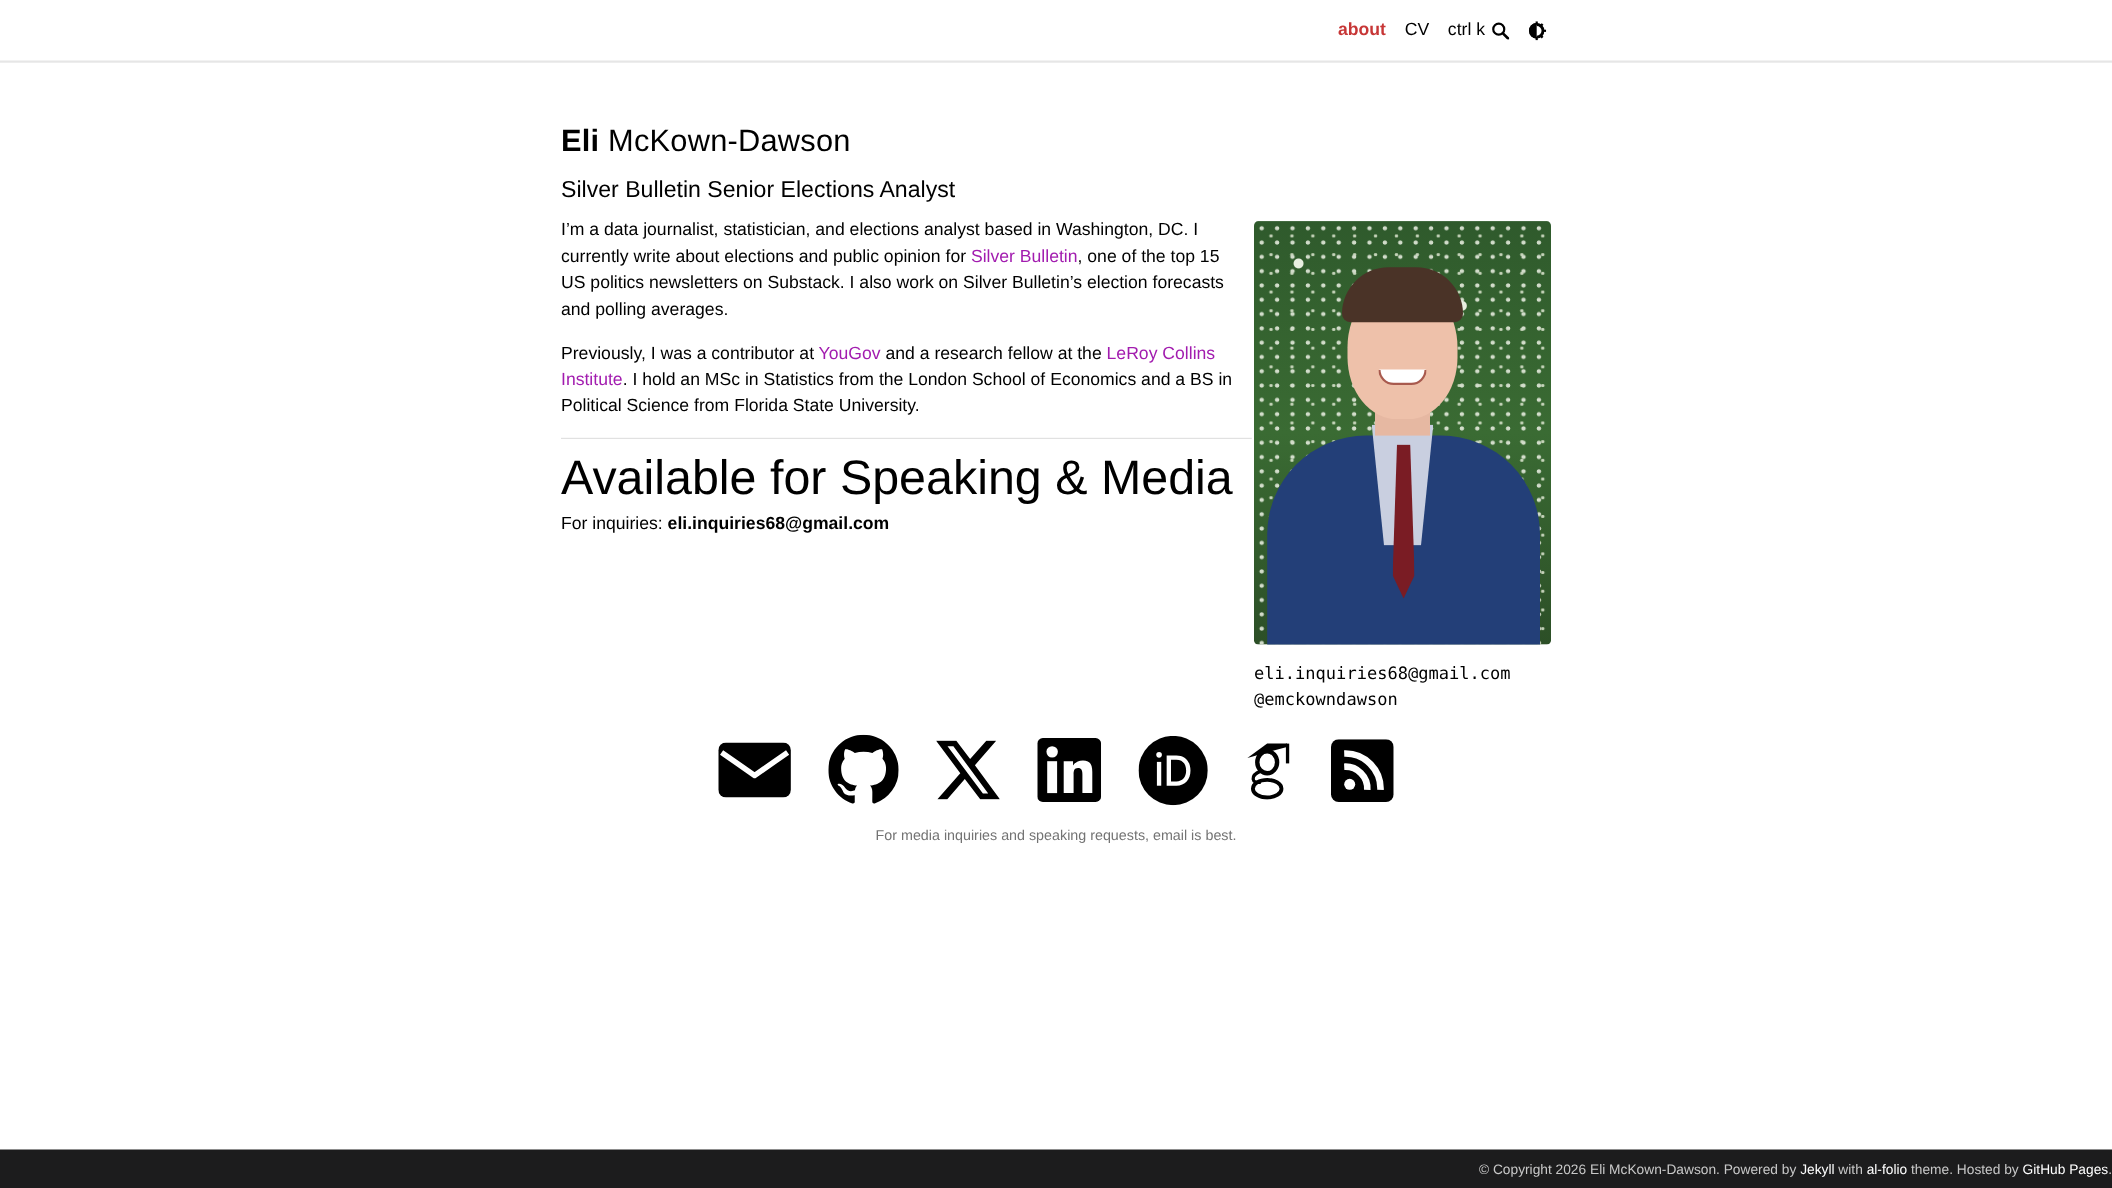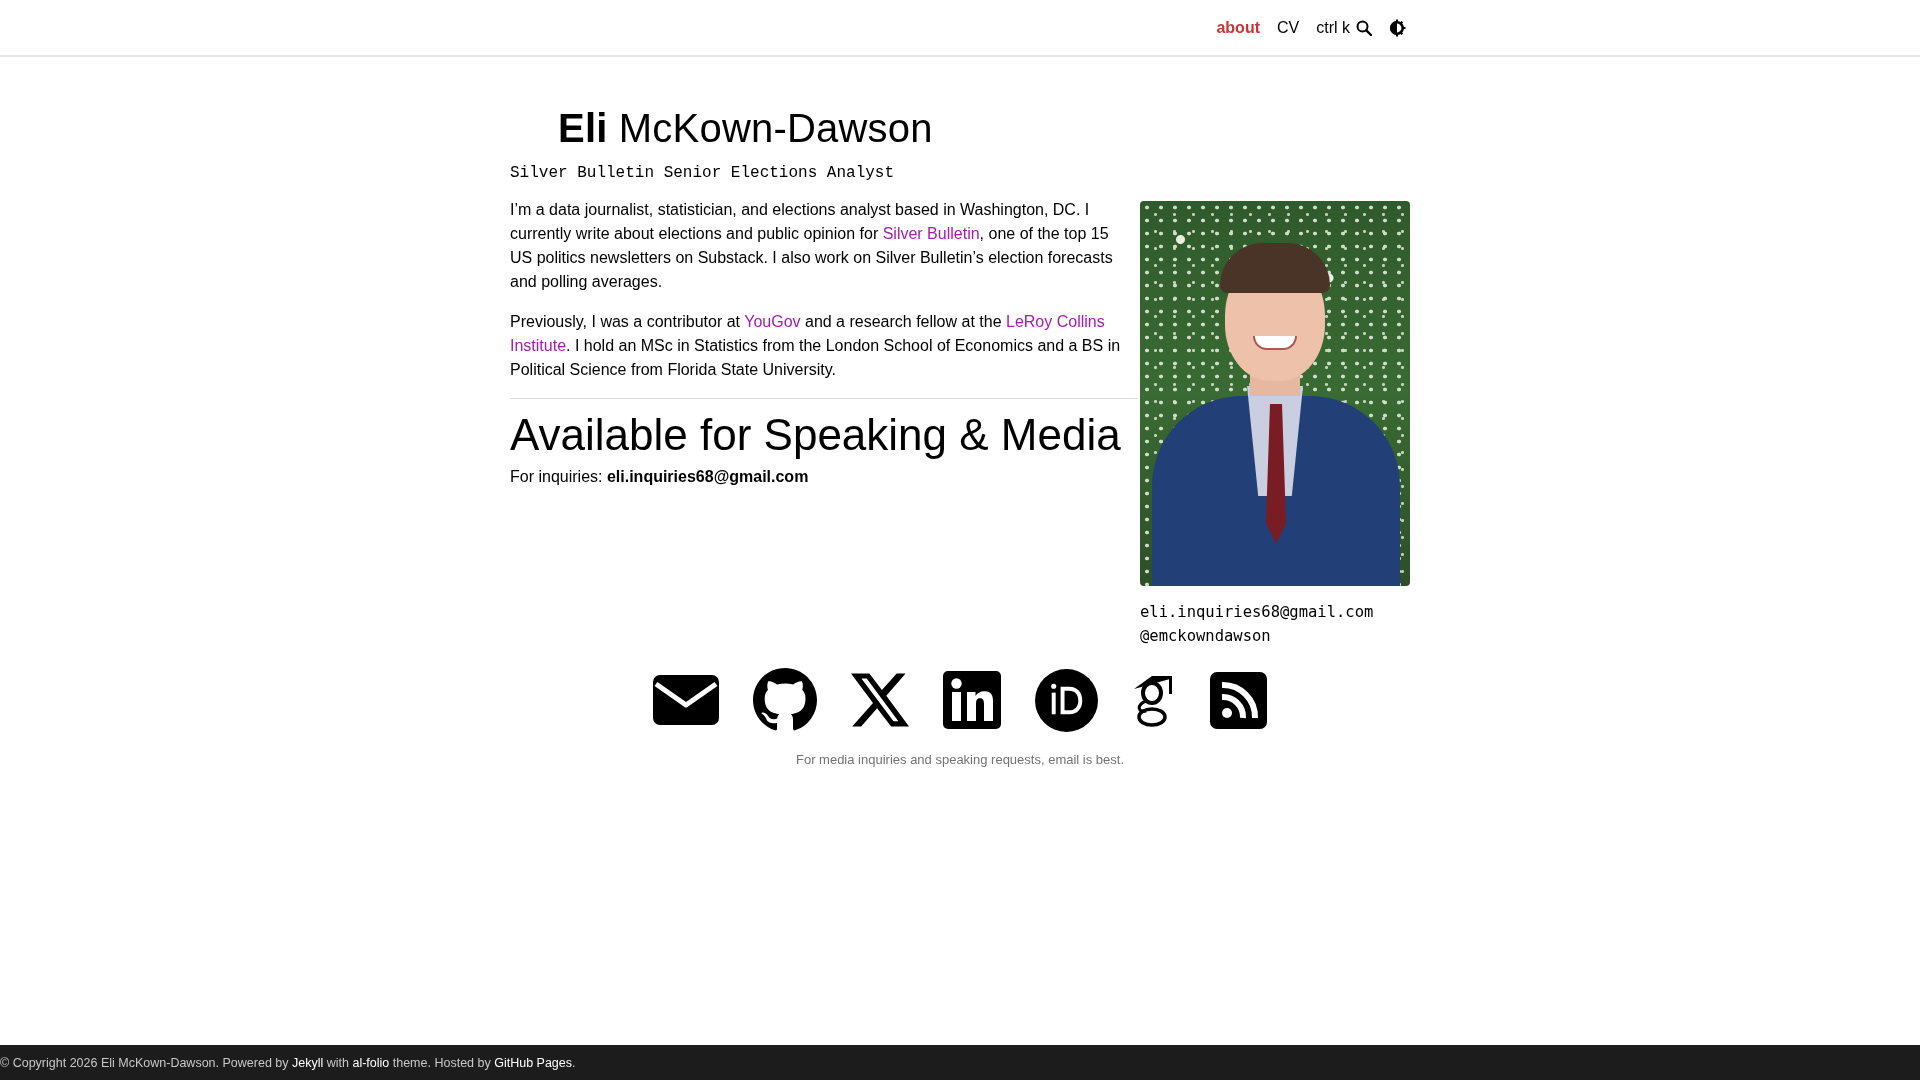--- a/index.html
+++ b/index.html
@@ -11,23 +11,23 @@
   .navbar { position: absolute; left: 0; top: 0; width: 1920px; height: 57px; border-bottom: 2px solid #e6e6e6; background: #fff; }
   .nav-items { position: absolute; top: 0; right: 514px; height: 55px; display: flex; align-items: center; font-size: 16px; }
   .nav-item { color: #000; margin-left: 17px; display: flex; align-items: center; }
   .nav-item.active { color: #c73636; font-weight: bold; margin-left: 0; }
   .nav-search { display: flex; align-items: center; }
   .nav-search svg { margin-left: 6px; }
   .theme-toggle { margin-left: 16px; display: flex; align-items: center; }
 
   
   .container { position: absolute; left: 510px; top: 100px; width: 900px; }
-  .page-title { font-size: 40px; font-weight: normal; line-height: 56px; letter-spacing: 0.2px; margin-left: 48px; }
+  .page-title { font-size: 28px; font-weight: normal; line-height: 56px; letter-spacing: 0.2px; }
   .page-title .first { font-weight: bold; }
-  .subtitle { font-size: 16px; margin-top: 6px; line-height: 22px; font-family: Liberation Mono, monospace; }
+  .subtitle { font-size: 21px; margin-top: 6px; line-height: 22px; }
 
   .body-col { position: absolute; left: 0; top: 98px; width: 625px; font-size: 16px; line-height: 24px; }
   .body-col p { margin-bottom: 16px; }
   .link { color: #a21caf; }
   .divider { border: 0; border-top: 1px solid #dedede; margin: 14px 0 16px 0; width: 628px; }
   .h2 { font-size: 44px; font-weight: normal; line-height: 40px; margin-bottom: 10px; }
   .bold { font-weight: bold; }
 
   .profile { position: absolute; left: 630px; top: 101px; width: 270px; }
   .photo { width: 270px; height: 385px; border-radius: 4px; overflow: hidden; position: relative;
@@ -46,21 +46,21 @@
   .photo .smile { position: absolute; left: 113px; top: 135px; width: 44px; height: 14px; background: #fff; border-radius: 0 0 22px 22px; border: 2px solid #a85a4e; border-top: none; }
   .contact-mono { font-family: "DejaVu Sans Mono", monospace; font-size: 15.5px; line-height: 24px; margin-top: 14px; color: #000; }
 
   
   .socials { position: absolute; left: 0; top: 668px; width: 1920px; display: flex; justify-content: center; align-items: center; }
   .social { display: flex; align-items: center; justify-content: center; margin: 0 17px; color: #000; }
   .social svg { display: block; }
   .contact-note { position: absolute; left: 0; top: 752px; width: 1920px; text-align: center; font-size: 13px; color: #737373; }
 
   
-  .footer { position: absolute; left: 0; top: 1045px; width: 1920px; height: 35px; background: #1c1c1d; color: #c8c8c8; font-size: 12.5px; display: flex; align-items: center; justify-content: flex-start; }
+  .footer { position: absolute; left: 0; top: 1045px; width: 1920px; height: 35px; background: #1c1c1d; color: #c8c8c8; font-size: 12.5px; display: flex; align-items: center; justify-content: flex-end; }
   .footer a { color: #ffffff; }
 </style>
 </head>
 <body>
 
 <nav class="navbar">
   <div class="nav-items">
     <a class="nav-item active">about</a>
     <a class="nav-item">CV</a>
     <a class="nav-item nav-search">

